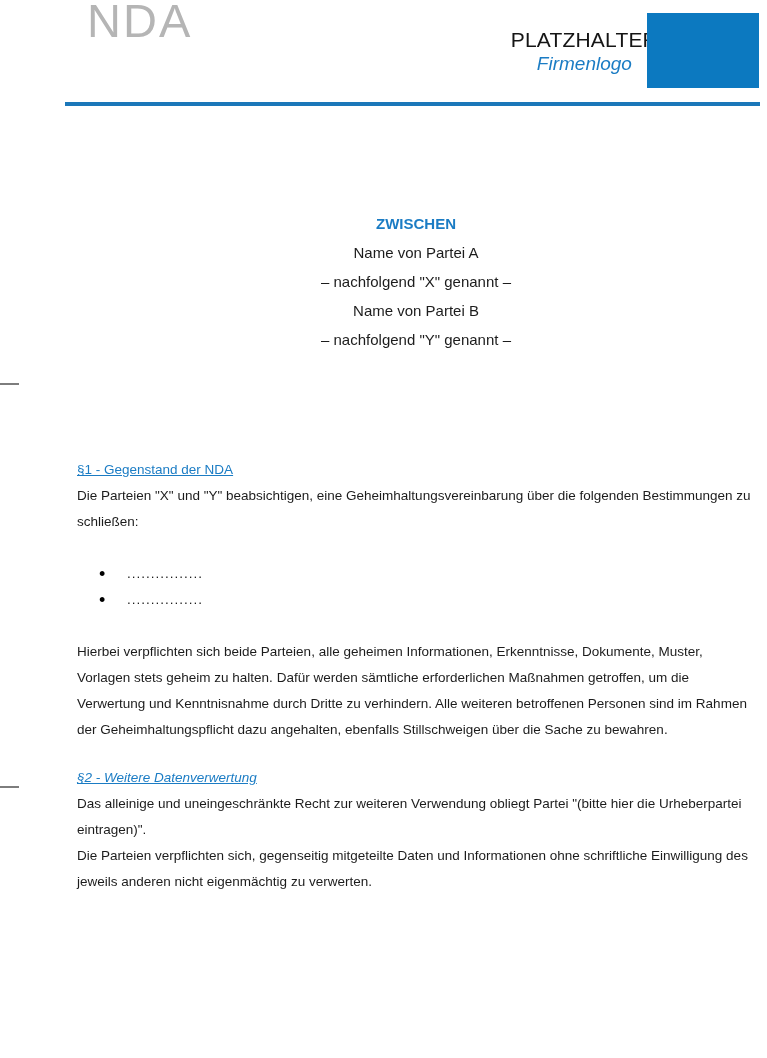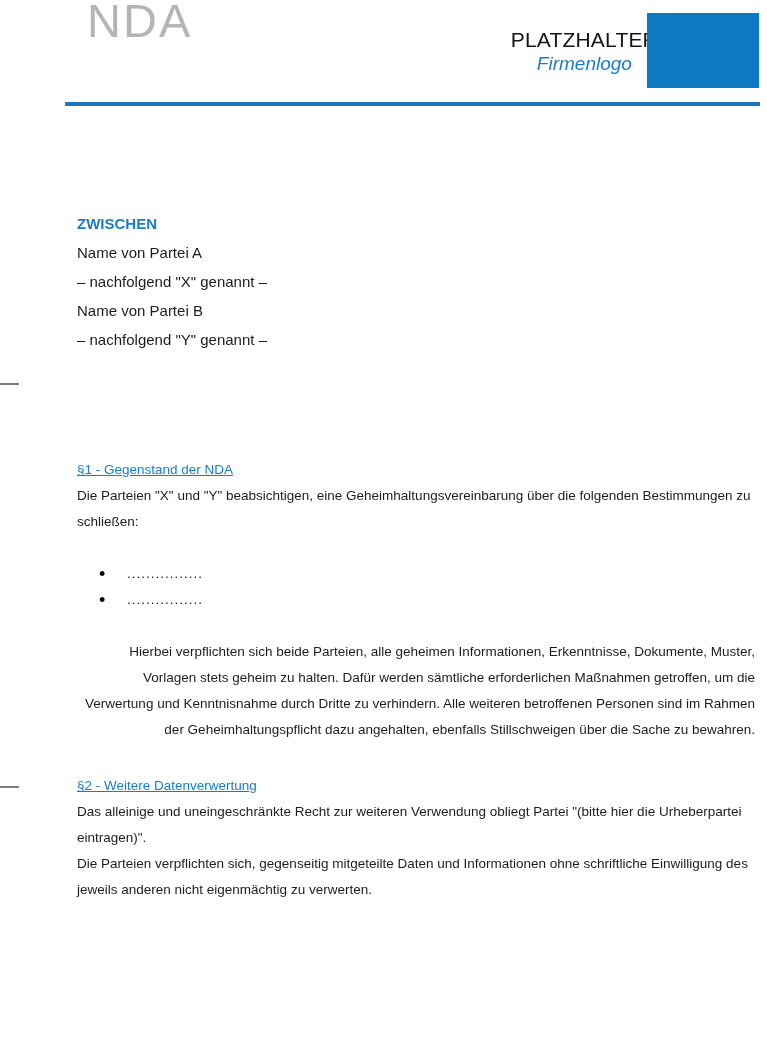--- a/index.html
+++ b/index.html
@@ -85,47 +85,47 @@
     position: absolute;
     left: 77px;
     top: 107px;
     width: 678px;
     font-size: 13.5px;
     line-height: 26px;
     color: #1c1c1c;
   }
   .parties {
     margin-top: 102px;
+    text-align: center;
     font-size: 15px;
     line-height: 29px;
   }
   .parties .keyword {
     color: #1b7cc4;
     font-weight: 700;
   }
   .parties .gap-above {
     margin-top: 29px;
   }
   h2.section-heading {
     margin: 0;
     font-size: 13.5px;
     line-height: 26px;
     font-weight: 400;
     color: #1b7cc4;
     text-decoration: underline;
   }
   h2.s1 { margin-top: 103px; }
-  h2.s2 { margin-top: 30px; }
+  h2.s2 { margin-top: 22px; font-style: italic; }
   h2.s3 { margin-top: 14px; text-decoration: underline; }
   p.body-text {
     margin: 0;
   }
   p.gap-above-line {
     margin-top: 26px;
-    text-align: right;
   }
   ul.bullet-list {
     list-style: none;
     margin: 26px 0 0 0;
     padding: 0;
   }
   ul.bullet-list li {
     position: relative;
     padding-left: 50px;
     line-height: 26px;

